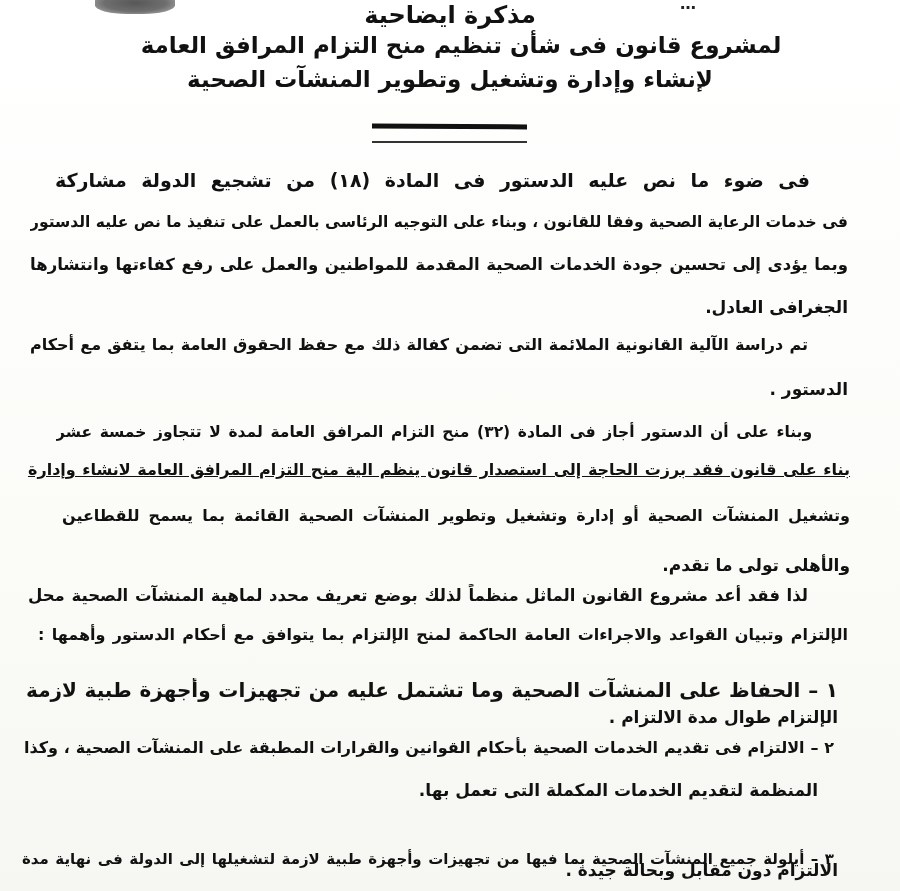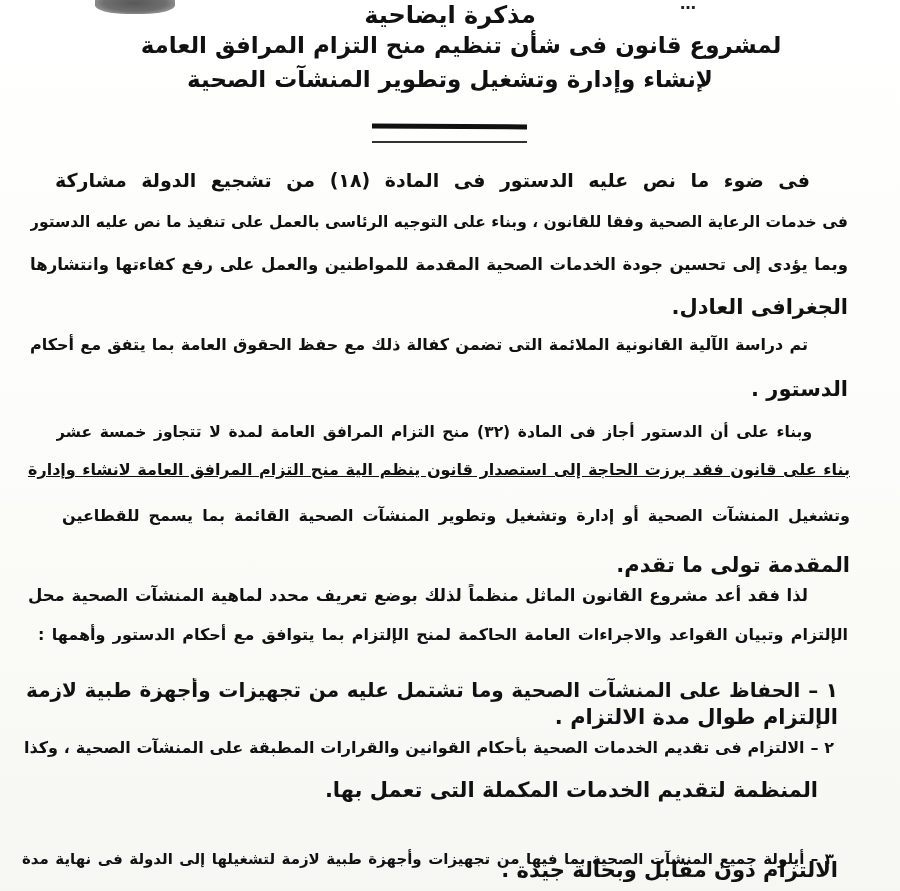--- a/index.html
+++ b/index.html
@@ -19,21 +19,21 @@
     .corner-mark { position:absolute; left:680px; top:-6px; font-size:16px; font-weight:bold; color:#222; }
     .title-block { position: absolute; left: 0; right: 0; top: 0; text-align: center; direction: rtl; }
     .title-1 { position:absolute; left:0; right:0; top:1px; font-size:24px; font-weight:bold; line-height:28px; }
     .title-2 { position:absolute; left:0; right:0; top:30px; font-size:23px; font-weight:bold; line-height:30px; padding-left:22px; }
     .title-3 { position:absolute; left:0; right:0; top:64px; font-size:23px; font-weight:bold; line-height:30px; }
     .divider-thick { position:absolute; left:372px; width:155px; top:124px; height:5px; background:#111; transform:rotate(0.3deg); }
     .divider-thin { position:absolute; left:372px; width:155px; top:141px; height:2px; background:#333; }
     .line {
       position: absolute; right: 0; left: 0;
       direction: rtl; white-space: nowrap;
-      font-size: 21px; font-weight: bold; line-height: 24px;
+      font-size: 17px; font-weight: bold; line-height: 24px;
       font-family: "DejaVu Sans", sans-serif;
       letter-spacing: -0.2px;
     }
     .just { text-align: justify; text-align-last: justify; }
   </style>
 </head>
 <body>
 
 <div class="page">
   <div class="stamp"></div>
@@ -50,21 +50,21 @@
   <div id="body-lines">
     <div class="line just" style="top: 168px; right: 90px; left: 55px; white-space: normal; height: 24px; overflow: hidden; font-size: 19px;">فى ضوء ما نص عليه الدستور فى المادة (١٨) من تشجيع الدولة مشاركة القطاعين الخاص والأهلى</div>
     <div class="line just" style="top: 210px; right: 52px; left: 30px; white-space: normal; height: 24px; overflow: hidden; font-size: 15.5px;">فى خدمات الرعاية الصحية وفقا للقانون ، وبناء على التوجيه الرئاسى بالعمل على تنفيذ ما نص عليه الدستور</div>
     <div class="line just" style="top: 253px; right: 52px; left: 30px; white-space: normal; height: 24px; overflow: hidden; font-size: 16.5px;">وبما يؤدى إلى تحسين جودة الخدمات الصحية المقدمة للمواطنين والعمل على رفع كفاءتها وانتشارها</div>
     <div class="line" style="top: 295px; right: 52px; left: auto;">الجغرافى العادل.</div>
     <div class="line just" style="top: 333px; right: 92px; left: 30px; white-space: normal; height: 24px; overflow: hidden; font-size: 16px;">تم دراسة الآلية القانونية الملائمة التى تضمن كفالة ذلك مع حفظ الحقوق العامة بما يتفق مع أحكام</div>
     <div class="line" style="top: 377px; right: 52px; left: auto;">الدستور .</div>
     <div class="line just" style="top: 420px; right: 88px; left: 30px; white-space: normal; height: 24px; overflow: hidden; font-size: 15.5px; margin-left: 26px;">وبناء على أن الدستور أجاز فى المادة (٣٢) منح التزام المرافق العامة لمدة لا تتجاوز خمسة عشر عاماً</div>
     <div class="line just" style="top: 458px; right: 50px; left: 28px; white-space: normal; height: 24px; overflow: hidden; font-size: 16px; text-decoration: underline;">بناء على قانون فقد برزت الحاجة إلى استصدار قانون ينظم الية منح التزام المرافق العامة لانشاء وإدارة</div>
     <div class="line just" style="top: 504px; right: 50px; left: 28px; white-space: normal; height: 24px; overflow: hidden; font-size: 16px; margin-left: 34px;">وتشغيل المنشآت الصحية أو إدارة وتشغيل وتطوير المنشآت الصحية القائمة بما يسمح للقطاعين الخاص</div>
-    <div class="line" style="top: 553px; right: 50px; left: auto;">المقدمة تولى ما تقدم.</div>
+    <div class="line" style="top: 553px; right: 50px; left: auto;">والأهلى تولى ما تقدم.</div>
     <div class="line just" style="top: 584px; right: 92px; left: 28px; white-space: normal; height: 24px; overflow: hidden; font-size: 16.5px;">لذا فقد أعد مشروع القانون الماثل منظماً لذلك بوضع تعريف محدد لماهية المنشآت الصحية محل</div>
     <div class="line just" style="top: 623px; right: 52px; left: 38px; white-space: normal; height: 24px; overflow: hidden; font-size: 16px;">الإلتزام وتبيان القواعد والاجراءات العامة الحاكمة لمنح الإلتزام بما يتوافق مع أحكام الدستور وأهمها :</div>
     <div class="line just" style="top: 678px; right: 62px; left: 26px; white-space: normal; height: 24px; overflow: hidden; font-size: 20px;">١ – الحفاظ على المنشآت الصحية وما تشتمل عليه من تجهيزات وأجهزة طبية لازمة لتشغيلها ، وجعلها صالحة</div>
     <div class="line" style="top: 705px; right: 62px; left: auto;">الإلتزام طوال مدة الالتزام .</div>
     <div class="line just" style="top: 736px; right: 66px; left: 24px; white-space: normal; height: 24px; overflow: hidden; font-size: 16px;">٢ – الالتزام فى تقديم الخدمات الصحية بأحكام القوانين والقرارات المطبقة على المنشآت الصحية ، وكذا</div>
     <div class="line" style="top: 778px; right: 82px; left: auto;">المنظمة لتقديم الخدمات المكملة التى تعمل بها.</div>
     <div class="line just" style="top: 812px; right: 66px; left: 22px; white-space: normal; height: 24px; overflow: hidden; font-size: 15px; margin-top: 35px;">٣ – أيلولة جميع المنشآت الصحية بما فيها من تجهيزات وأجهزة طبية لازمة لتشغيلها إلى الدولة فى نهاية مدة</div>
     <div class="line" style="top: 858px; right: 62px; left: auto;">الالتزام دون مقابل وبحالة جيدة .</div>
   </div>
 </div>

